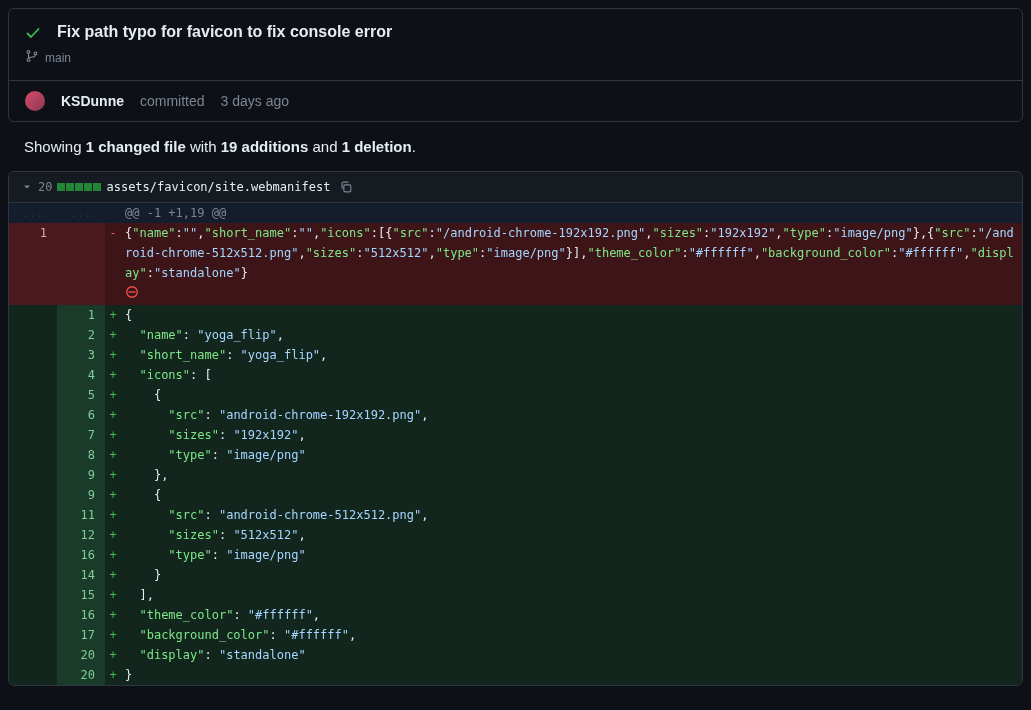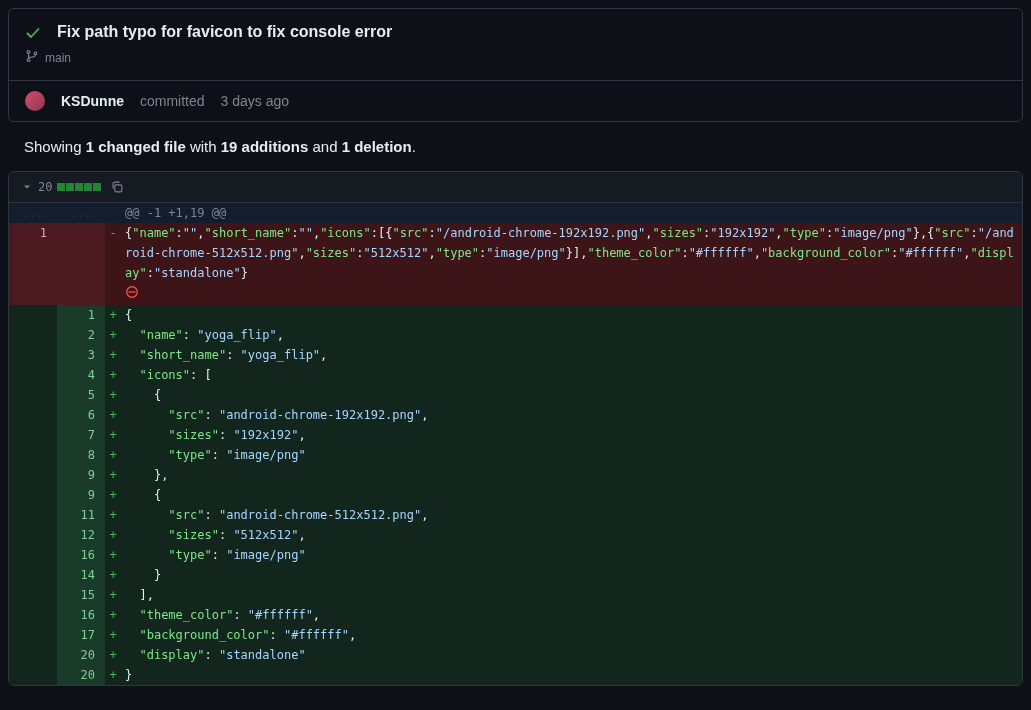--- a/index.html
+++ b/index.html
@@ -154,20 +154,21 @@
         </svg>
     </span>
     <span class="diff-count">20</span>
     <span class="diffstat">
         <span></span>
         <span></span>
         <span></span>
         <span></span>
         <span></span>
       </span>
+    <span class="file-path">assets/favicon/site.webmanifest</span>
     <span class="copy-icon">
       <svg width="14" height="14" viewBox="0 0 16 16" fill="none" stroke="currentColor" stroke-width="1.3">
           <rect x="5.5" y="5.5" width="8" height="8" rx="1.5"></rect>
           <path d="M3.5 10V4a1.5 1.5 0 011.5-1.5h6"></path>
         </svg>
     </span>
   </div>
 
   <table class="diff">
     <tbody id="diff-body">

